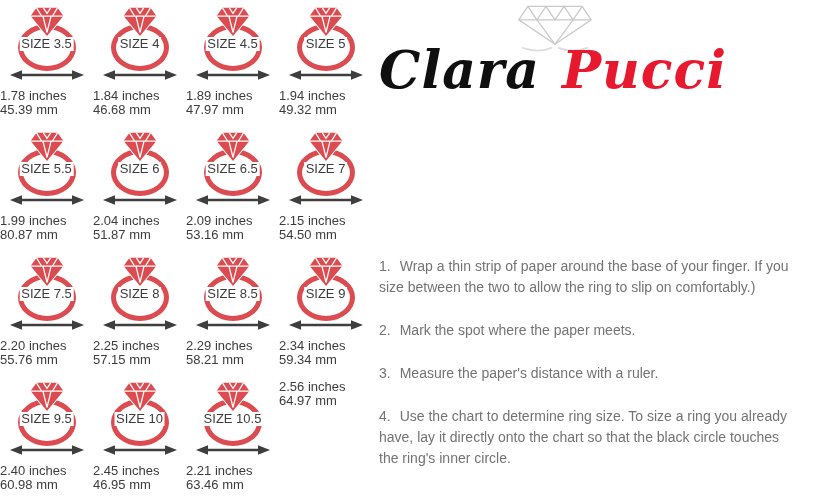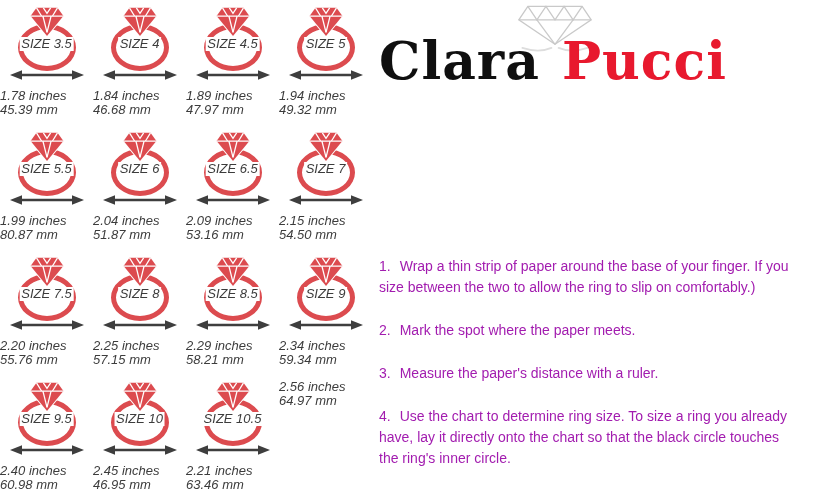--- a/index.html
+++ b/index.html
@@ -12,21 +12,21 @@
   *{box-sizing:border-box;}
   html,body{margin:0;padding:0;}
   body{
     width:839px;height:501px;position:relative;overflow:hidden;
     background:#ffffff;font-family:"Liberation Sans",sans-serif;
   }
 
   
   .grid{
     position:absolute;left:0;top:0;width:374px;height:501px;
-    display:grid;grid-template-columns:repeat(4,93px);grid-auto-rows:125px;font-style:italic;
+    display:grid;grid-template-columns:repeat(4,93px);grid-auto-rows:125px;
   }
   .cell{position:relative;}
   .art{position:relative;height:84px;}
   .ring-circle{
     position:absolute;left:50%;top:24px;transform:translateX(-50%);
     width:58px;height:47px;border:5px solid var(--ring-red);border-radius:50%;
     z-index:1;
   }
   .diamond{position:absolute;left:50%;top:6px;transform:translateX(-50%);
     width:38px;height:31px;z-index:3;}
@@ -39,33 +39,33 @@
   .arrow{position:absolute;left:50%;top:68px;transform:translateX(-50%);
     width:74px;height:14px;z-index:2;}
   .meas{margin-top:5px;text-align:left;font-size:13px;line-height:13.5px;
     color:var(--text-dark);}
 
   
   .right{position:absolute;left:379px;top:0;width:460px;height:501px;}
   .logo{position:relative;height:118px;}
   .logo-diamond{position:absolute;left:138px;top:2px;width:76px;height:52px;z-index:1;}
   .logo-text{
-    position:absolute;left:0;top:30px;z-index:2;white-space:nowrap;
-    font-family:"DejaVu Serif",serif;font-weight:bold;
+    position:absolute;left:0;top:39px;z-index:2;white-space:nowrap;
+    font-family:"DejaVu Serif",serif;font-style:italic;font-weight:bold;
     font-size:52px;letter-spacing:1px;
   }
   .logo-clara{color:#0f0f0f;}
   .logo-pucci{color:var(--logo-red);margin-left:22px;}
 
   .heading{
     position:absolute;left:0;top:192px;margin:0;
     font-size:33px;font-weight:bold;color:var(--ink);letter-spacing:0;
   }
   .instructions{position:absolute;left:0;top:256px;width:460px;}
-  .instr{margin:0 0 22px 0;font-size:14px;line-height:21px;color:#a21caf;}
+  .instr{margin:0 0 22px 0;font-size:14px;line-height:21px;color:#737373;}
   .instr .num{margin-right:9px;}
   .instr span{white-space:nowrap;}
   .line-block{display:block;}
 </style>
 </head>
 <body>
 
 <div class="grid">
   <div class="cell">
     <div class="art">

